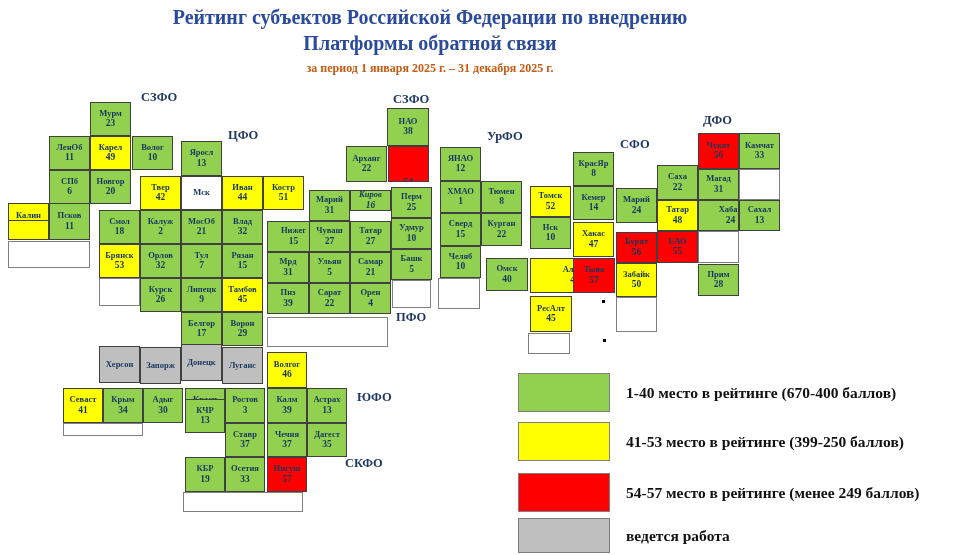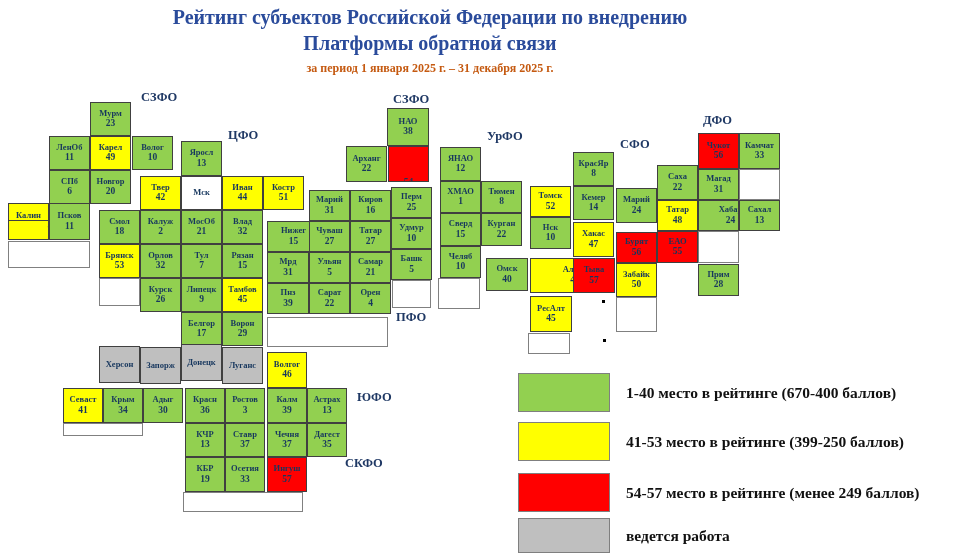--- a/index.html
+++ b/index.html
@@ -171,21 +171,21 @@
       <div class="tile cat-gray" style="left: 181px; top: 344px; width: 41px; height: 37px;">
         <div class="tlabel">Донецк</div>
       </div>
       <div class="tile cat-gray" style="left: 222px; top: 347px; width: 41px; height: 37px;">
         <div class="tlabel">Луганс</div>
       </div>
       <div class="tile cat-green" style="left: 309px; top: 190px; width: 41px; height: 31px;">
         <div class="tlabel">Марий</div>
         <div class="trank">31</div>
       </div>
-      <div class="tile cat-green" style="left: 350px; top: 190px; width: 41px; height: 31px;">
+      <div class="tile cat-green" style="left: 350px; top: 190px; width: 41px; height: 21px; font-style: italic;">
         <div class="tlabel">Киров</div>
         <div class="trank">16</div>
       </div>
       <div class="tile cat-green" style="left: 391px; top: 187px; width: 41px; height: 31px;">
         <div class="tlabel">Перм</div>
         <div class="trank">25</div>
       </div>
       <div class="tile cat-green" style="left: 267px; top: 221px; width: 53px; height: 31px;">
         <div class="tlabel">Нижег</div>
         <div class="trank">15</div>
@@ -363,21 +363,21 @@
         <div class="trank">3</div>
       </div>
       <div class="tile cat-green" style="left: 267px; top: 388px; width: 40px; height: 35px;">
         <div class="tlabel">Калм</div>
         <div class="trank">39</div>
       </div>
       <div class="tile cat-green" style="left: 307px; top: 388px; width: 40px; height: 35px;">
         <div class="tlabel">Астрах</div>
         <div class="trank">13</div>
       </div>
-      <div class="tile cat-green" style="left: 185px; top: 423px; width: 40px; height: 34px;">
+      <div class="tile cat-green" style="left: 185px; top: 399px; width: 40px; height: 34px;">
         <div class="tlabel">КЧР</div>
         <div class="trank">13</div>
       </div>
       <div class="tile cat-green" style="left: 225px; top: 423px; width: 40px; height: 34px;">
         <div class="tlabel">Ставр</div>
         <div class="trank">37</div>
       </div>
       <div class="tile cat-green" style="left: 267px; top: 423px; width: 40px; height: 34px;">
         <div class="tlabel">Чечня</div>
         <div class="trank">37</div>

